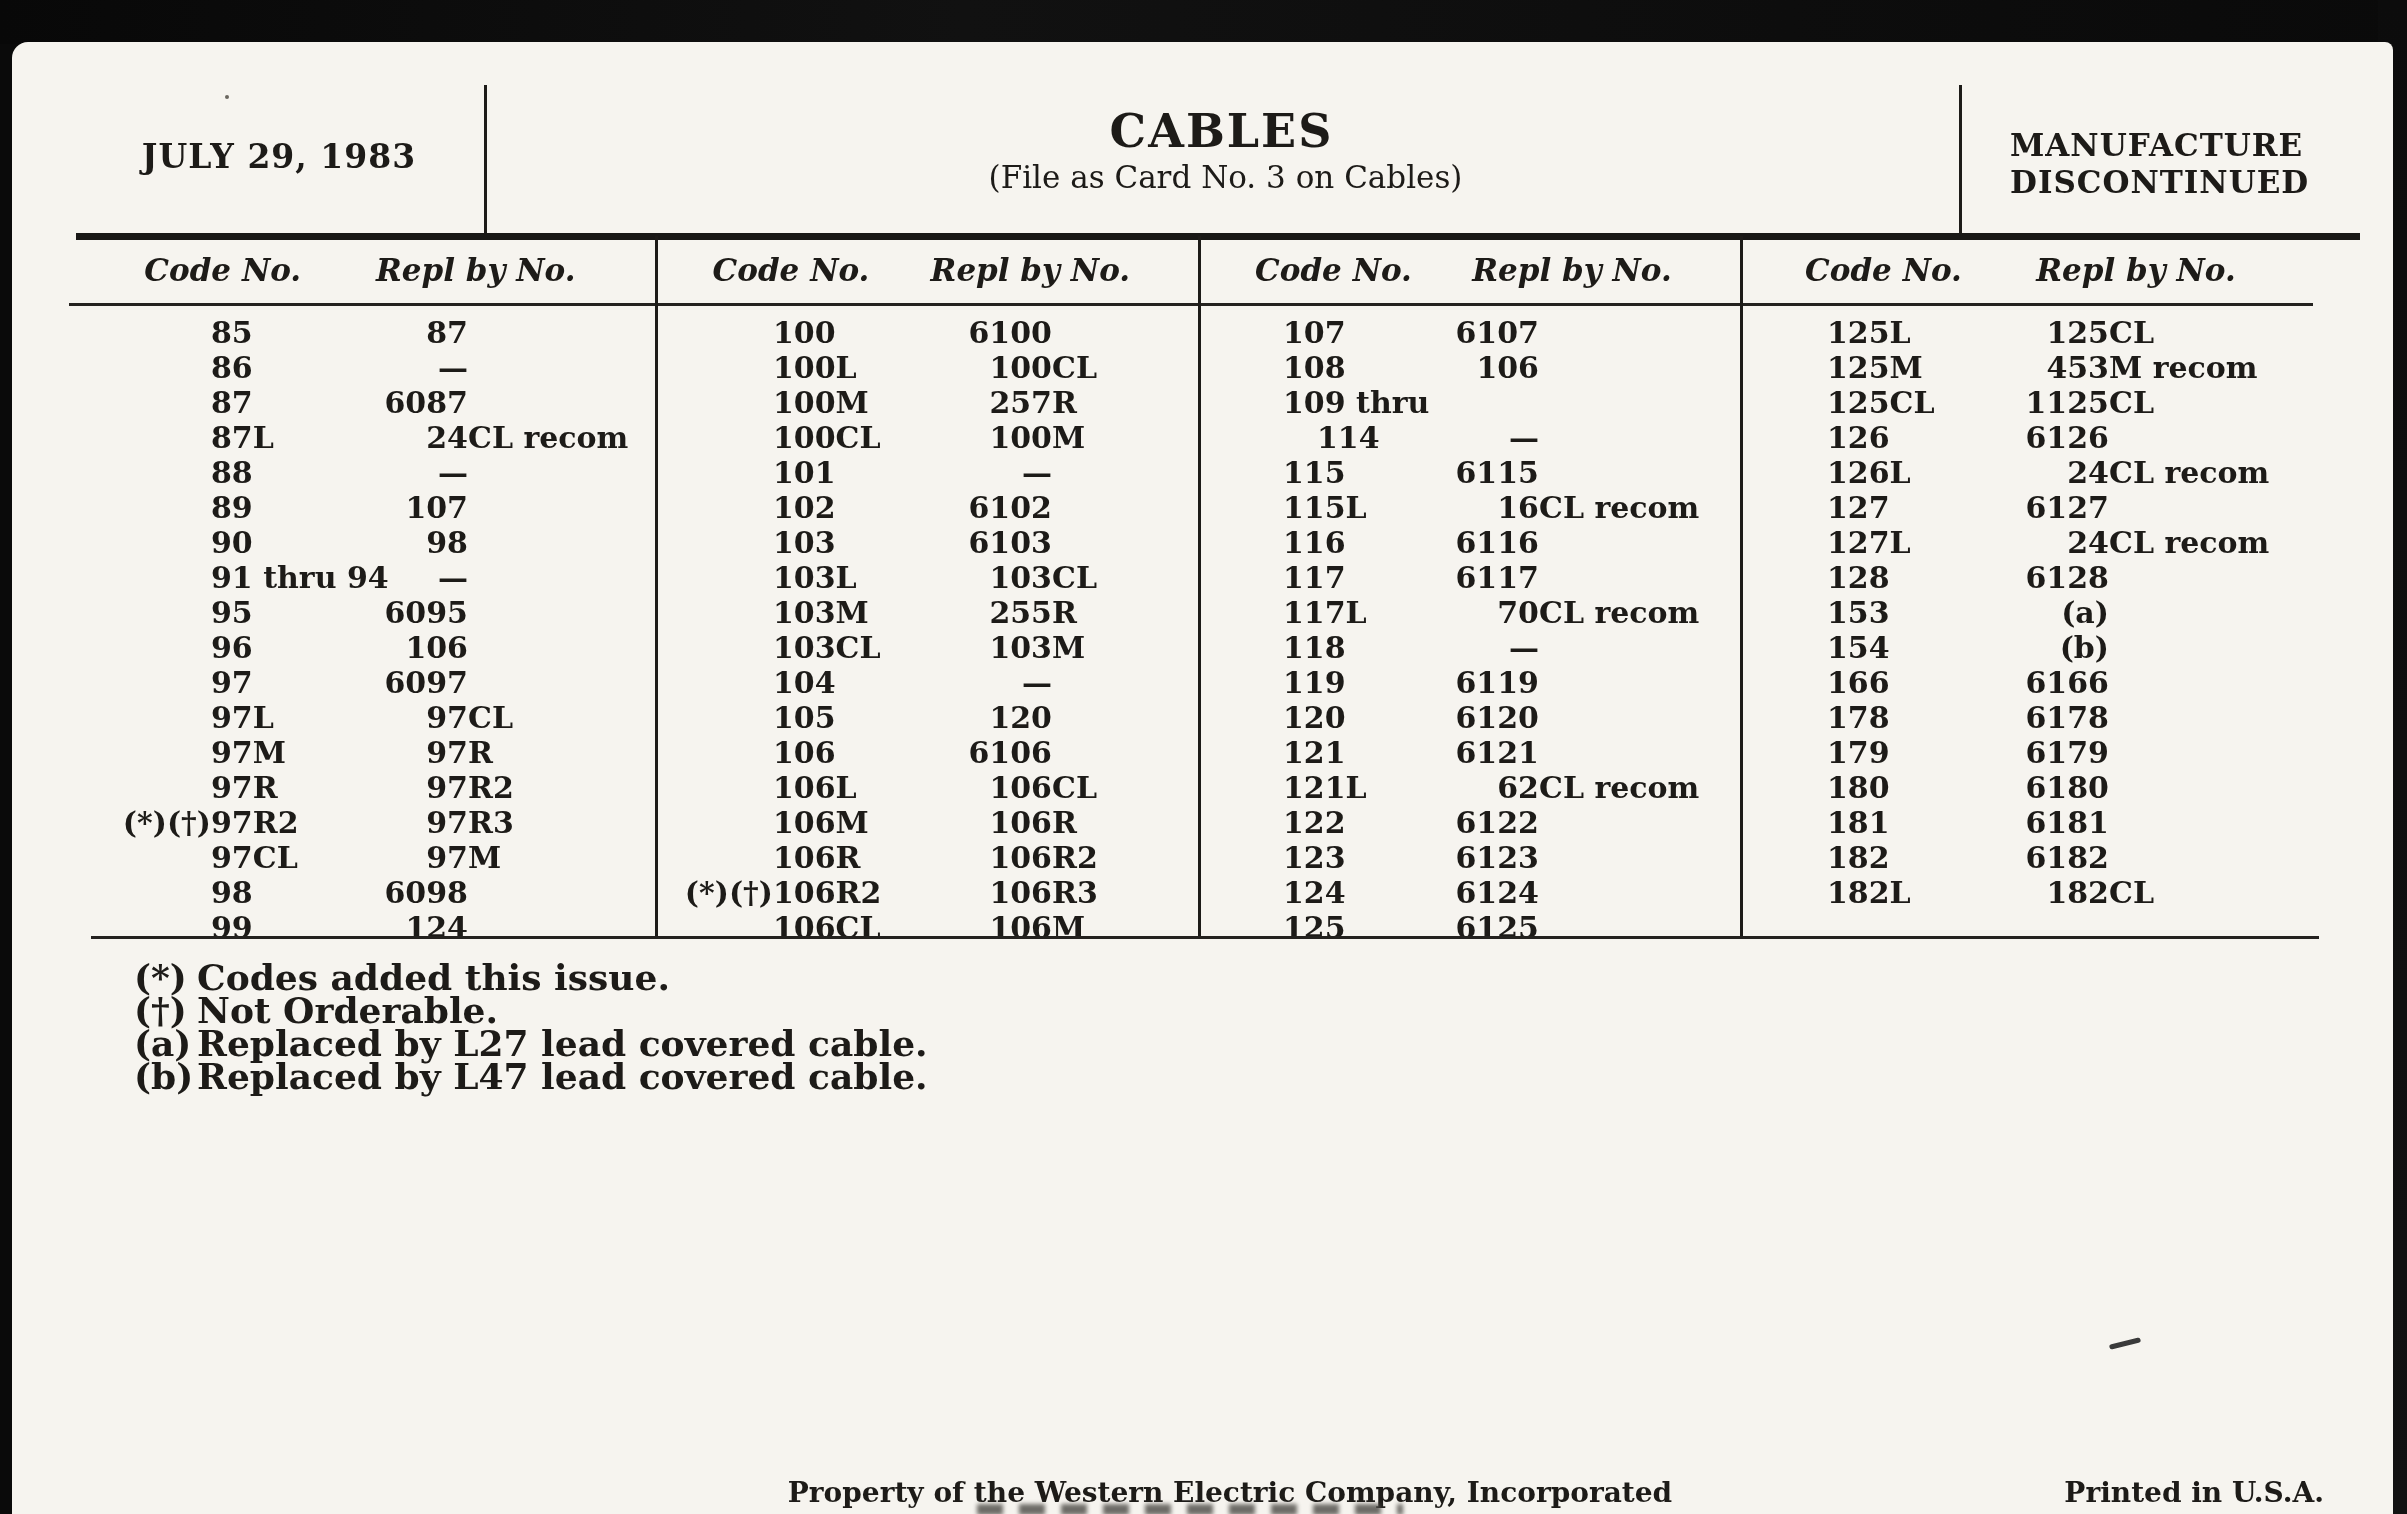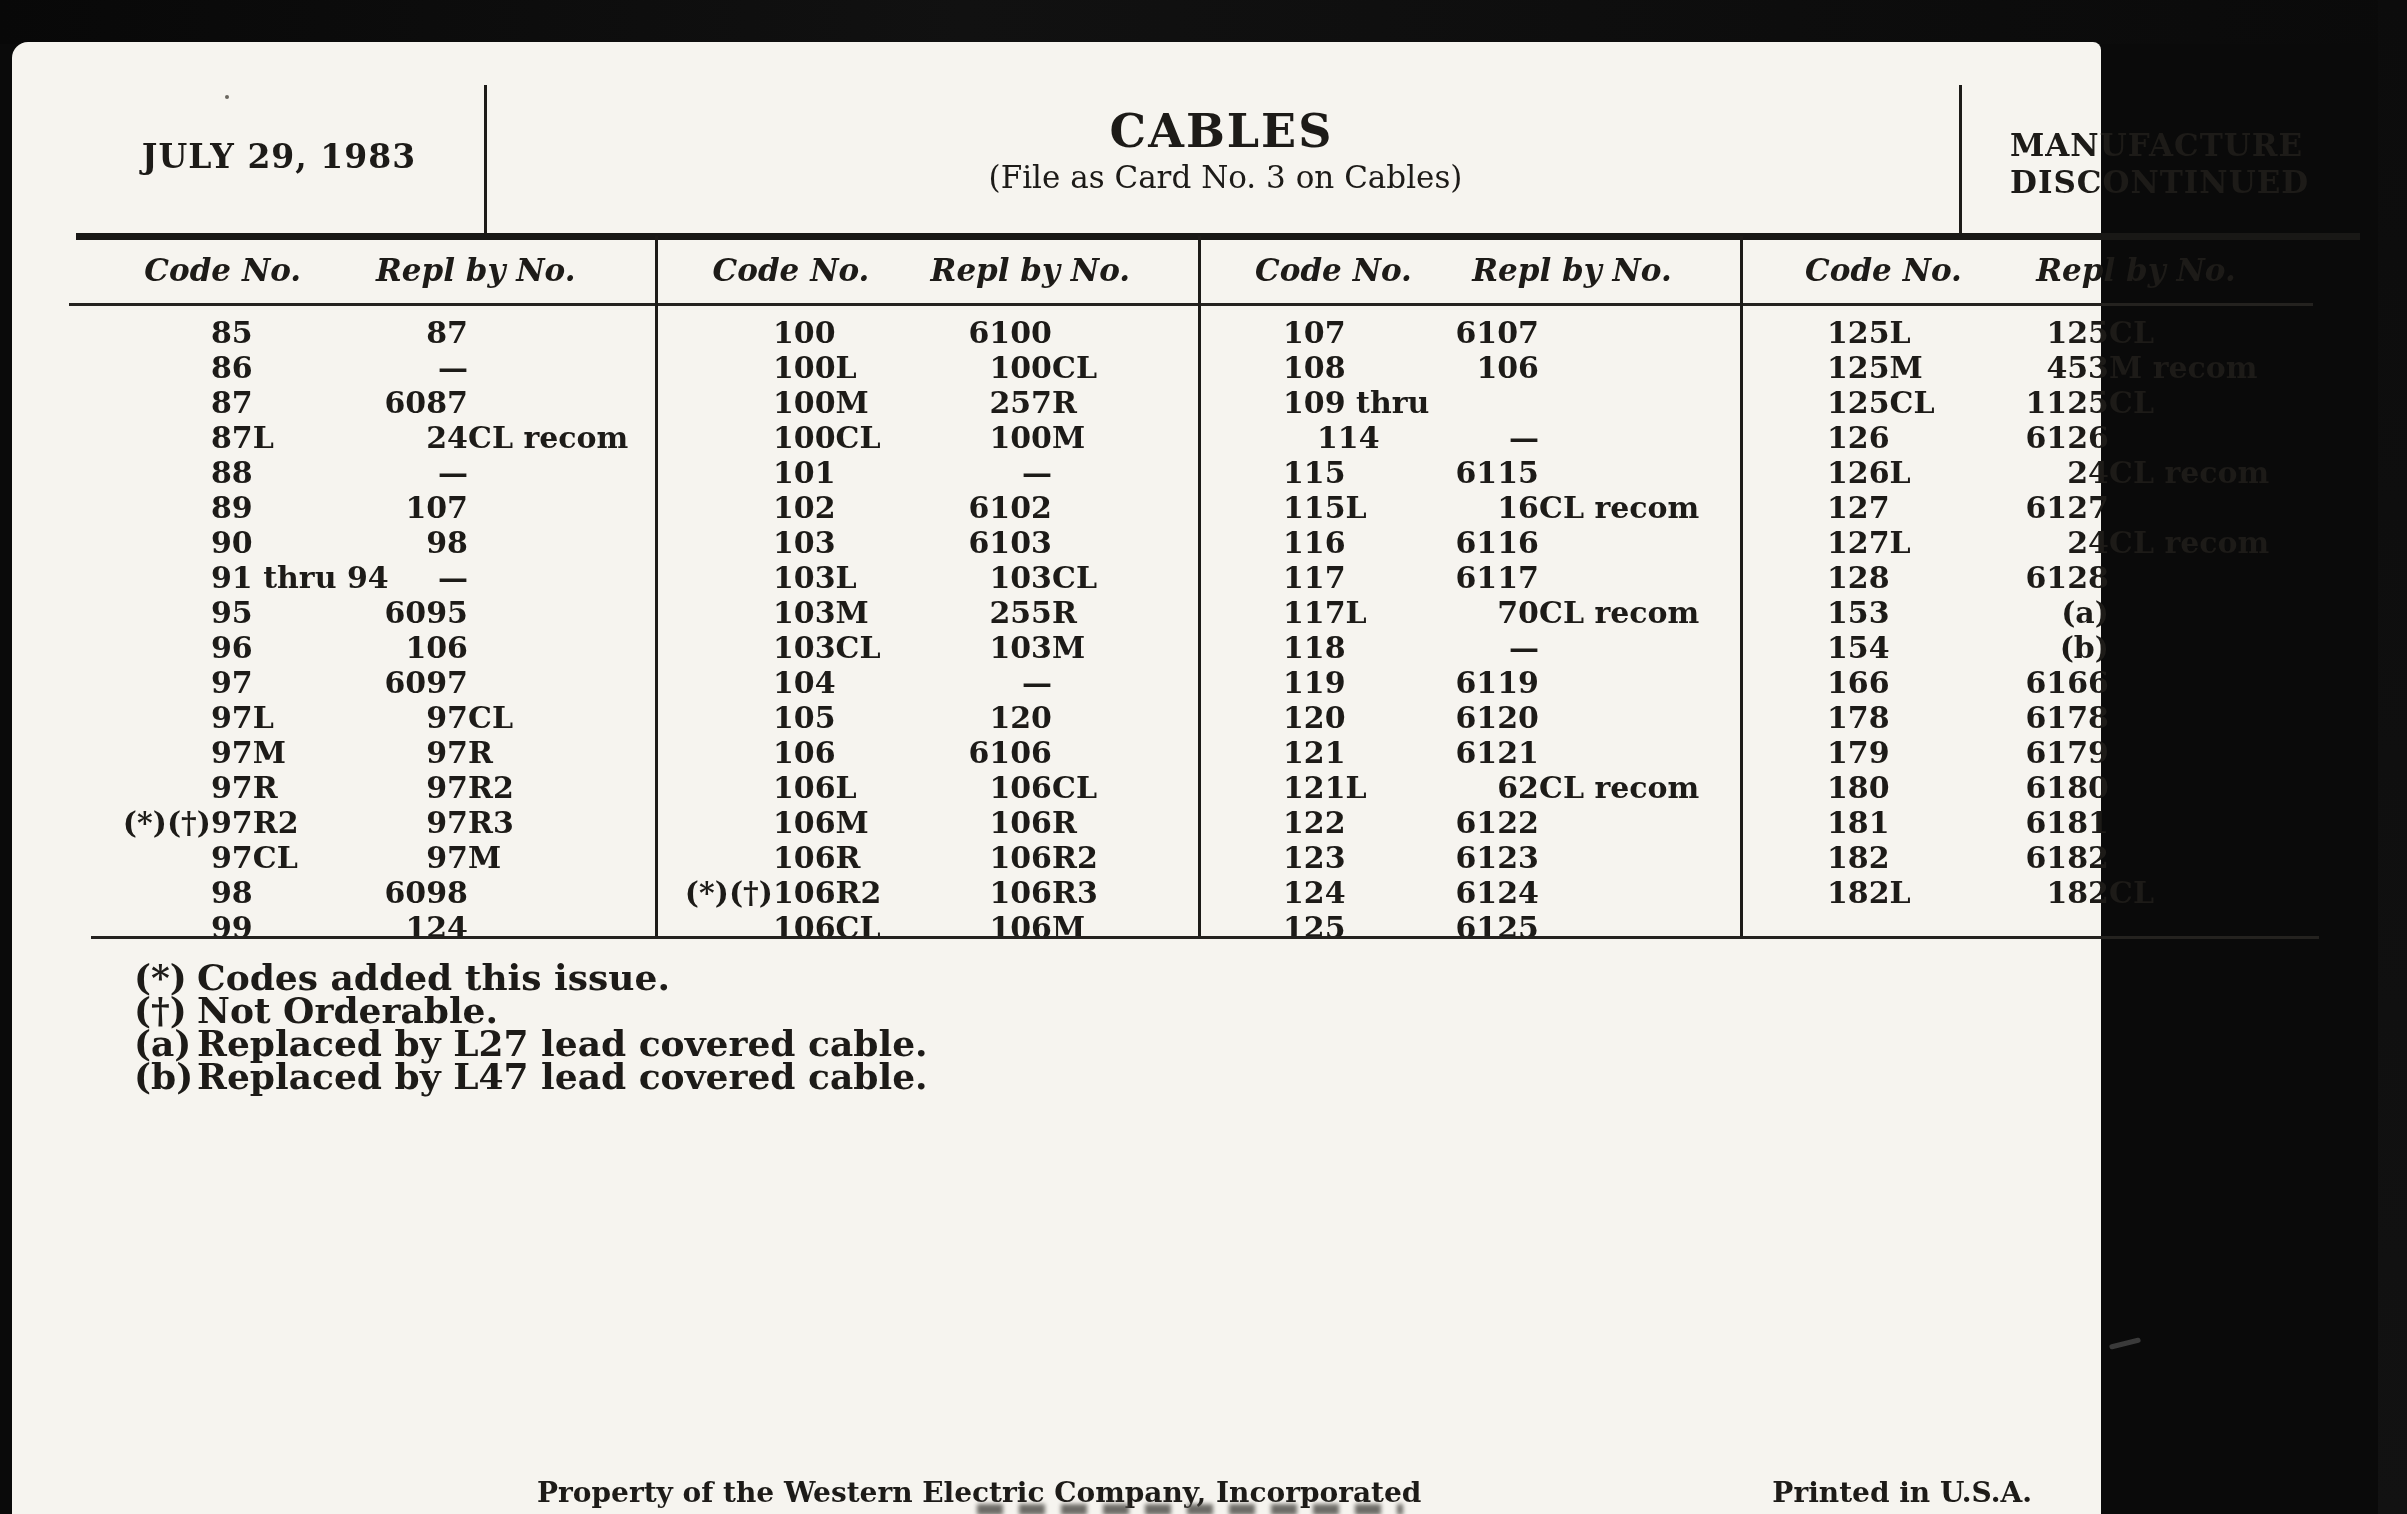--- a/index.html
+++ b/index.html
@@ -15,21 +15,21 @@
     position: absolute; left: 0; top: 0; width: 2408px; height: 44px;
     background: linear-gradient(90deg, #080808, #111 40%, #0a0a0a);
   }
   .scan-band-right {
     position: absolute; right: 0; top: 0; width: 30px; height: 1515px;
     background: linear-gradient(180deg, #0c0c0c, #121212);
   }
   
   .card {
     position: absolute; left: 12px; top: 42px;
-    width: 2089px; height: 1473px;
+    width: 2381px; height: 1473px;
     background: #f6f4ef;
     border-radius: 16px 8px 0 0;
   }
   
   .date {
     position: absolute; left: 59px; top: 95px; width: 416px;
     text-align: center; font-size: 33px; font-weight: bold; letter-spacing: 1px;
   }
   .hdr-divider { position: absolute; width: 3px; background: #1d1b18; top: 43px; height: 151px; }
   .hdr-divider.d1 { left: 472px; }
@@ -69,21 +69,21 @@
   .rnum { display: inline-block; width: 149px; text-align: right; }
 
   
   .footnotes { position: absolute; left: 122px; top: 919px; font-size: 36px; font-weight: bold; }
   .footnote { line-height: 33px; white-space: nowrap; }
   .fn-sym { display: inline-block; width: 63px; }
 
   
   .footer-left {
     position: absolute; left: 525px; top: 1434px; width: 1386px;
-    font-size: 28px; font-weight: bold;
+    text-align: center; font-size: 28px; font-weight: bold;
   }
   .footer-right {
     position: absolute; right: 69px; top: 1434px;
     font-size: 28px; font-weight: bold;
   }
 
   
   .pen-mark {
     position: absolute; left: 2097px; top: 1299px; width: 32px; height: 5px;
     background: #3a3a3a; border-radius: 3px; transform: rotate(-14deg);

